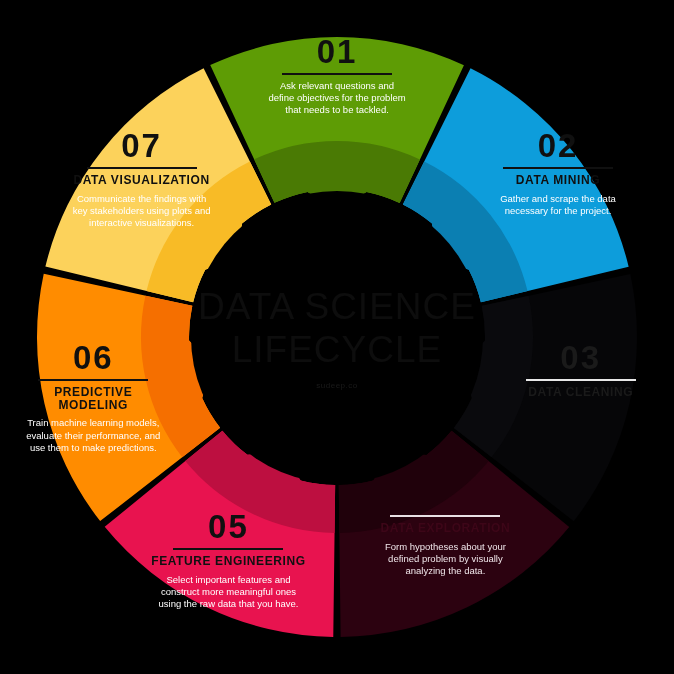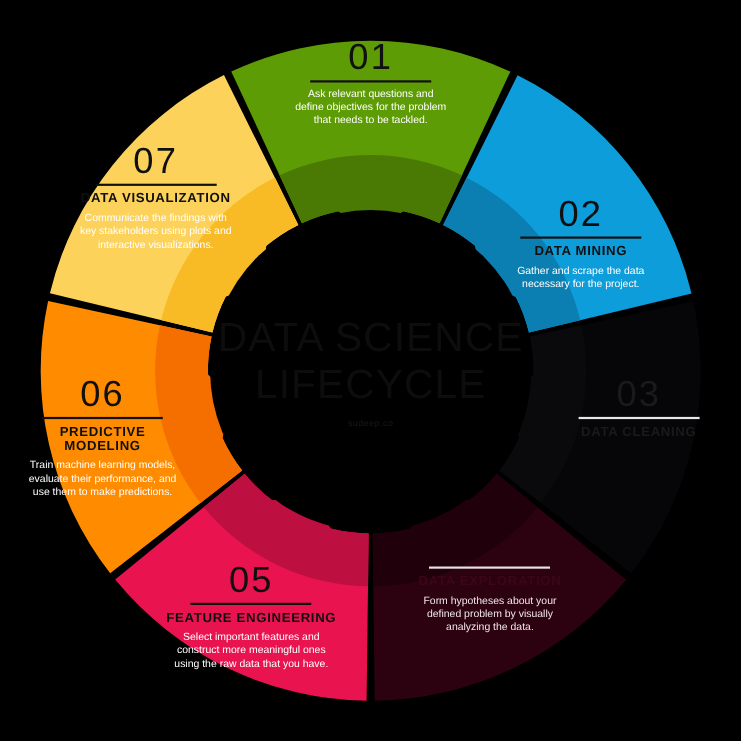--- a/index.html
+++ b/index.html
@@ -1,21 +1,21 @@
 <!DOCTYPE html>
 <html><head>
 <meta charset="utf-8">
 <style>
   html,body{margin:0;padding:0;background:#000;}
   body{width:674px;height:674px;overflow:hidden;
        font-family:"Liberation Sans",sans-serif;}
   #stage{position:relative;width:674px;height:674px;background:#000;}
   svg{position:absolute;inset:0;}
   .seg-label{position:absolute;text-align:center;pointer-events:none;}
-  .num{font-weight:400;letter-spacing:2px;line-height:1;}
+  .num{font-weight:700;letter-spacing:2px;line-height:1;}
   .rule{height:2px;margin:5px auto 5px auto;}
   .ttl{font-weight:700;letter-spacing:.6px;line-height:1.12;}
   .desc{line-height:1.28;margin-top:5px;}
   #center{position:absolute;left:50%;top:50%;transform:translate(-50%,-50%);
           width:280px;text-align:center;pointer-events:none;}
   #center .c1{font-size:37px;font-weight:400;letter-spacing:1px;
               line-height:1.17;color:#0d0d0d;}
   #center .c2{margin-top:9px;font-size:8px;letter-spacing:.5px;color:#1a1a1a;}
 </style>
 </head>
@@ -54,21 +54,21 @@
       </g>
       <circle cx="337" cy="337" r="146" fill="#000"></circle>
     </svg>
 
   <div id="labels">
       <div class="seg-label" style="width: 170px; left: 252.062px; top: 35px; color: rgb(255, 255, 255);">
         <div class="num" style="font-size: 33px; color: rgb(16, 16, 16);">01</div>
         <div class="rule" style="background: rgb(16, 16, 16); width: 110px;"></div>
         <div class="desc" style="font-size: 9.5px; color: rgb(255, 255, 255); padding: 0px 14px;">Ask relevant questions and define objectives for the problem that needs to be tackled.</div>
       </div>
-      <div class="seg-label" style="width: 170px; left: 443px; top: 129.176px; color: rgb(255, 255, 255); margin-top: 48px;">
+      <div class="seg-label" style="width: 170px; left: 473px; top: 129.176px; color: rgb(255, 255, 255);">
         <div class="num" style="font-size: 33px; color: rgb(16, 16, 16);">02</div>
         <div class="rule" style="background: rgb(16, 16, 16); width: 110px;"></div>
         <div class="ttl" style="font-size: 12px; color: rgb(16, 16, 16);">DATA MINING</div>
         <div class="desc" style="font-size: 9.5px; color: rgb(255, 255, 255); padding: 0px 14px;">Gather and scrape the data necessary for the project.</div>
       </div>
       <div class="seg-label" style="width: 170px; left: 495.718px; top: 340.691px; color: rgb(242, 242, 242);">
         <div class="num" style="font-size: 33px; color: rgb(26, 26, 26);">03</div>
         <div class="rule" style="background: rgb(232, 232, 232); width: 110px;"></div>
         <div class="ttl" style="font-size: 12px; color: rgb(26, 26, 26);">DATA CLEANING</div>
       </div>

